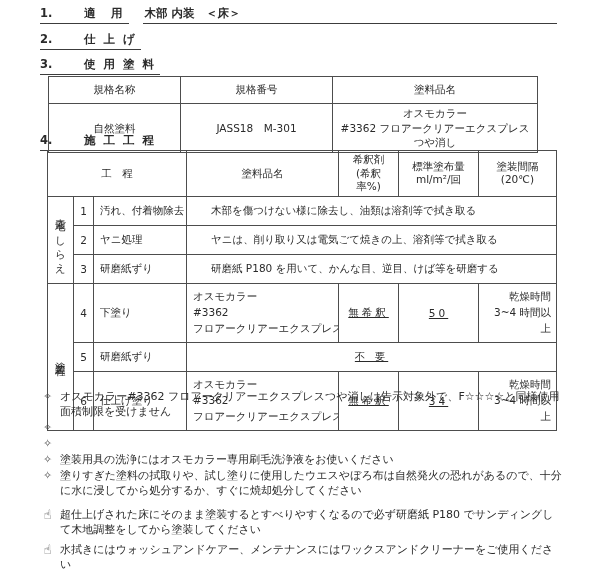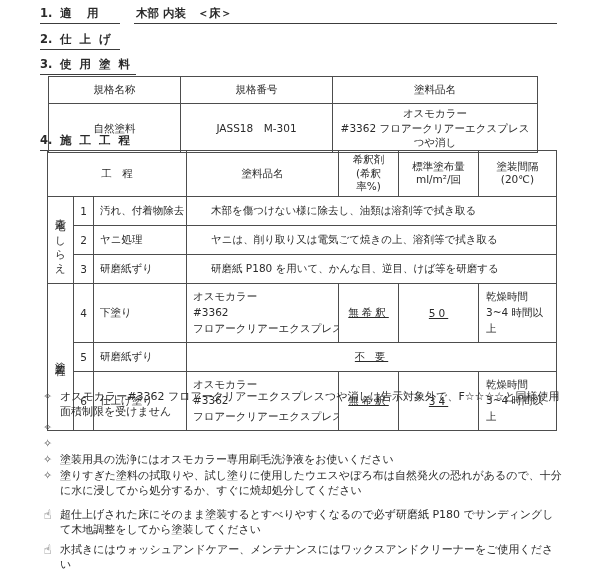--- a/index.html
+++ b/index.html
@@ -6,21 +6,21 @@
   .page{
     position:relative;width:600px;height:576px;background:#ffffff;
     color:#2a2a2a;font-family:"DejaVu Sans","Liberation Sans",sans-serif;
     overflow:hidden;margin:0 auto;
   }
   
   .heading{position:absolute;left:40px;right:43px;display:flex;align-items:flex-end;
     font-size:11.5px;font-weight:bold;}
   .hgroup{display:flex;gap:6px;border-bottom:1.6px solid #3c3c3c;padding:0 4px 2px 0;}
   .hnum{min-width:14px;}
-  .hlabel{letter-spacing:2px;white-space:nowrap;}
+  .hlabel{letter-spacing:2px;white-space:nowrap;margin-left:24px;}
   .hvalue{flex:1;border-bottom:1.6px solid #3c3c3c;margin-left:14px;padding:0 0 2px 2px;white-space:nowrap;}
   .hvalue:empty{display:none;}
   #h1{top:6px;} #h2{top:32px;} #h3{top:57px;} #h4{top:133px;}
   #h1 .hgroup,#h2 .hgroup{min-width:76px;}
 
   
   table{border-collapse:collapse;table-layout:fixed;}
   td{border:1px solid #4d4d4d;font-size:10.5px;color:#2a2a2a;
      padding:2px 5px;vertical-align:middle;overflow:hidden;}
   .thcell{text-align:center;font-weight:normal;line-height:1.3;}
@@ -34,21 +34,21 @@
   #process-table .hrow td{height:30px;}
   .vcell{padding:2px 0;text-align:center;}
   .vtext{writing-mode:vertical-rl;text-orientation:upright;letter-spacing:2px;
     margin:0 auto;line-height:1;}
   .numcell{text-align:center;padding:2px 1px;}
   .namecell{text-align:left;padding-left:6px;white-space:nowrap;}
   .desccell{text-align:left;padding-left:24px;}
   .centercell{text-align:center;letter-spacing:3px;text-decoration:underline;}
   .prodcell{text-align:left;padding:3px 6px;line-height:1.5;}
   .prodcell div{white-space:nowrap;}
-  .intervalcell{text-align:left;padding-left:7px;line-height:1.5;}
+  .intervalcell{text-align:right;padding-left:7px;line-height:1.5;}
   .shortrow td{height:24px;}
   .tallrow td{height:52px;}
 
   
   .notes{position:absolute;left:40px;top:389px;right:36px;font-size:11px;}
   .note{display:flex;gap:5px;line-height:15px;margin-bottom:1px;}
   .note .marker{flex:none;width:15px;text-align:center;color:#4a4a4a;}
   .hand-notes{margin-top:9px;}
   .hand-notes .note{margin-bottom:5px;}
   .hand-notes .marker{font-size:13px;}

